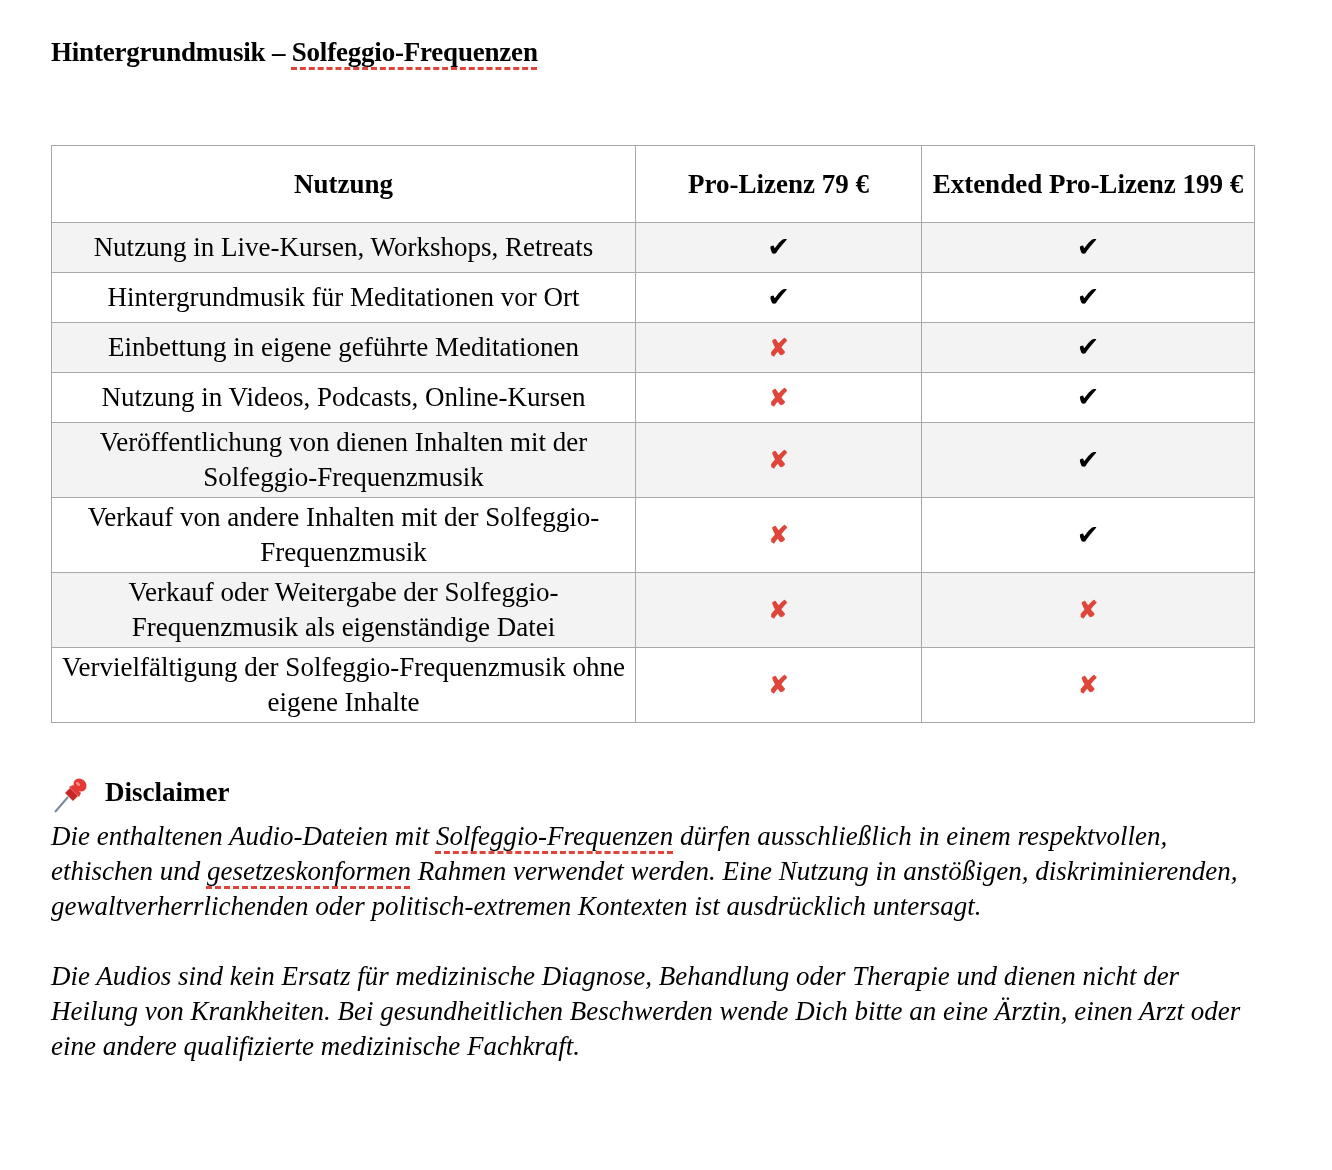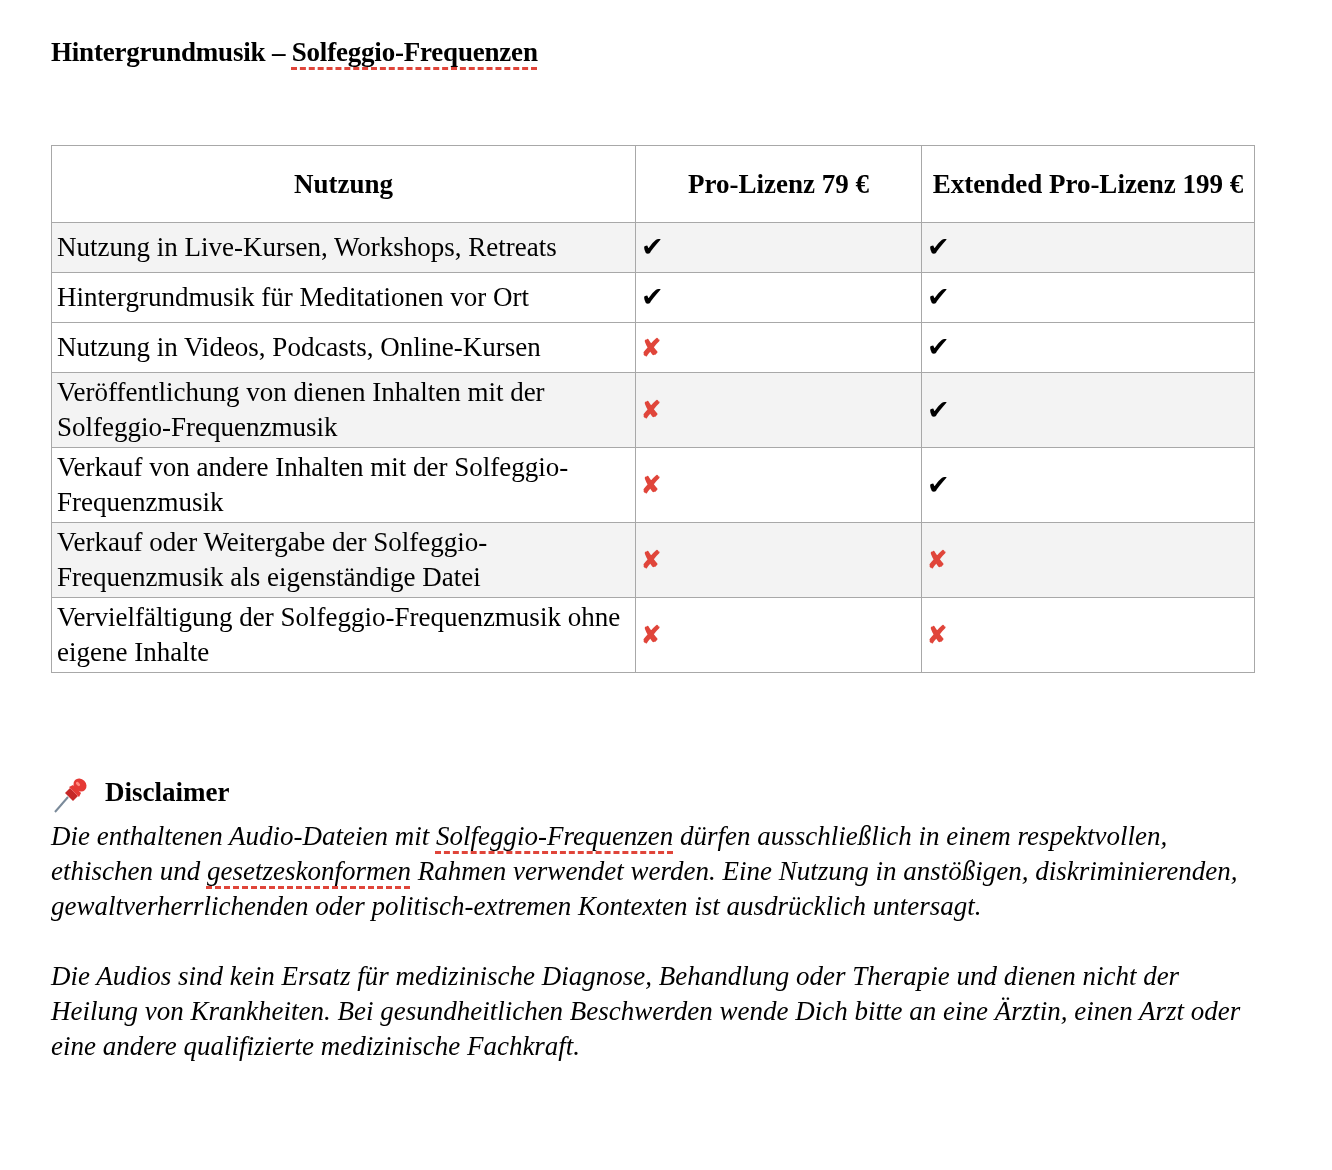--- a/index.html
+++ b/index.html
@@ -27,21 +27,21 @@
     }
     table.lic th, table.lic td {
       border: 1.5px solid #a8a8a8;
       padding: 0 5px;
       vertical-align: middle;
       line-height: 35px;
     }
     table.lic th {
       font-weight: bold; text-align: center; background: #fff; height: 76px;
     }
-    table.lic td { text-align: left; }
+    table.lic td { text-align: center; }
     table.lic tr.alt td { background: #f3f3f3; }
     table.lic tr.single td { height: 49px; }
     table.lic tr.double td { height: 74px; }
     .col1 { width: 573px; }
     .col2 { width: 275px; }
     .col3 { width: 322px; }
     .yes { color: #000; font-size: 27px; }
     .no { color: #e0453a; font-size: 24px; font-weight: bold; }
     .disclaimer { position: absolute; left: 0; top: 745px; width: 1200px; font-size: 27px; line-height: 35px; }
     .disc-head { display: flex; height: 44px; font-weight: bold; }
@@ -65,20 +65,25 @@
     </thead>
     <tbody id="rows">
         <tr class="alt single">
           <td><span>Nutzung in Live-Kursen, Workshops, Retreats</span></td>
           <td><span class="yes">✔</span></td>
           <td><span class="yes">✔</span></td>
         </tr>
         <tr class="single">
           <td><span>Hintergrundmusik für Meditationen vor Ort</span></td>
           <td><span class="yes">✔</span></td>
+          <td><span class="yes">✔</span></td>
+        </tr>
+        <tr class="alt single">
+          <td><span>Einbettung in eigene geführte Meditationen</span></td>
+          <td><span class="no">✘</span></td>
           <td><span class="yes">✔</span></td>
         </tr>
         <tr class="single">
           <td><span>Nutzung in Videos, Podcasts, Online-Kursen</span></td>
           <td><span class="no">✘</span></td>
           <td><span class="yes">✔</span></td>
         </tr>
         <tr class="alt double">
           <td><span>Veröffentlichung von dienen Inhalten mit der Solfeggio-Frequenzmusik</span></td>
           <td><span class="no">✘</span></td>

